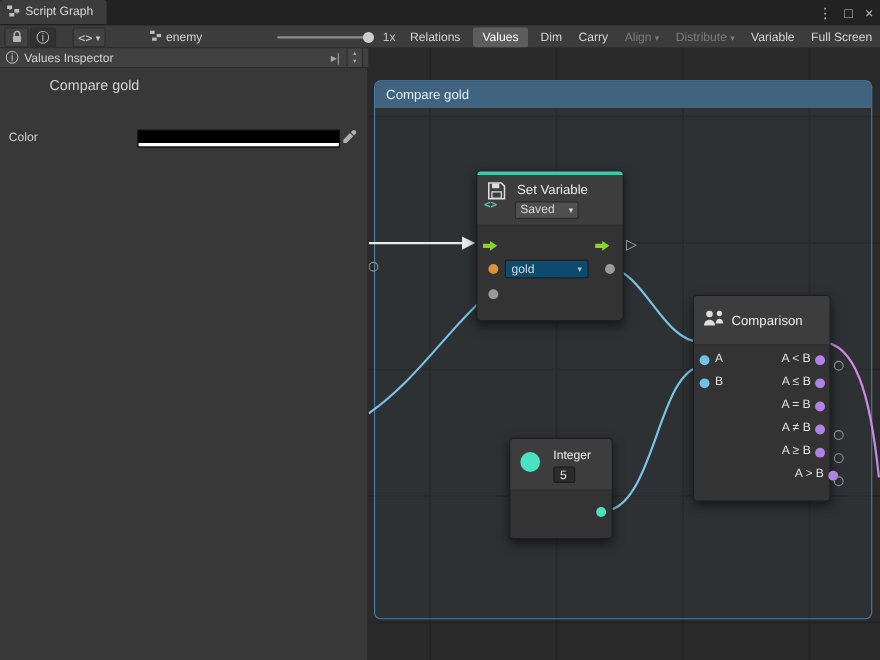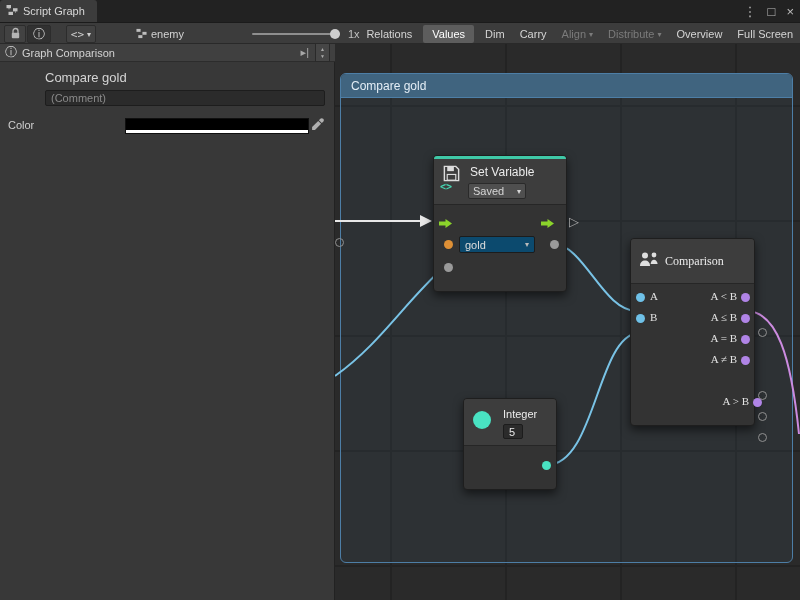--- a/index.html
+++ b/index.html
@@ -156,39 +156,38 @@
       <span class="tb-btn">Dim</span>
       <span class="tb-btn">Carry</span>
       <span class="tb-btn disabled">
         <span>Align</span>
         <span class="caret">▾</span>
       </span>
       <span class="tb-btn disabled">
         <span>Distribute</span>
         <span class="caret">▾</span>
       </span>
-      <span class="tb-btn">Overview</span>
+      <span class="tb-btn">Variable</span>
       <span class="tb-btn">Full Screen</span>
     </div>
   </div>
 
   <div class="inspector">
     <div class="insp-header">
       <span style="font-size:12px;">ⓘ</span>
-      <span>Graph Comparison</span>
+      <span>Values Inspector</span>
       <span class="right">
         <span>▸|</span>
         <span class="spinner">
           <span>▲</span>
           <span>▼</span>
         </span>
       </span>
     </div>
     <div class="insp-title">Compare gold</div>
-    <input class="comment-input" value="" placeholder="(Comment)" style="">
     <div class="color-label">Color</div>
     <div class="color-swatch">
       <div class="color-alpha"></div>
     </div>
     <div class="eyedropper">
       <svg width="14" height="14" viewBox="0 0 14 14">
           <path d="M12.2 1.8c.9.9.9 2.1 0 2.9L10.8 6.1 7.9 3.2l1.4-1.4c.8-.9 2-.9 2.9 0zM7.2 3.9l2.9 2.9-6.1 6.1H1.1v-2.9z" fill="#b0b0b0"></path>
         </svg>
     </div>
   </div>
@@ -242,21 +241,21 @@
         <span class="caret">▾</span>
       </div>
       <span class="port p-gray" style="left:116px;top:84px;"></span>
       <span class="port p-gray" style="left:10px;top:107px;"></span>
     </div>
 
     <span class="triangle-port" style="left:234px;top:170px;">▷</span>
 
     <span class="ocircle" style="left:0px;top:194px;"></span>
 
-    <div class="node" style="left:295px;top:194px;width:125px;height:188px;font-family:Liberation Serif, serif;">
+    <div class="node" style="left:295px;top:224px;width:125px;height:188px;">
       <div class="node-header" style="height:44px;"></div>
       <span style="position:absolute;left:8px;top:12px;z-index:1;">
         <svg width="20" height="17" viewBox="0 0 20 17">
             <g fill="#dedede">
               <circle cx="6" cy="4.5" r="3"></circle>
               <path d="M1 15 c0-3.4 2.2-5.4 5-5.4 s5 2 5 5.4z"></path>
               <circle cx="15" cy="4" r="2.4"></circle>
               <path d="M11.6 13 c.3-2.8 1.7-4.3 3.4-4.3 1.9 0 3.3 1.6 3.6 4.3z"></path>
             </g>
           </svg>
@@ -276,20 +275,24 @@
         <span class="port p-purple" style="right:4px;top:6px;"></span>
       </div>
       <div class="cmp-row" style="top:90px;">
         <span class="cmp-out">A = B</span>
         <span class="port p-purple" style="right:4px;top:6px;"></span>
       </div>
       <div class="cmp-row" style="top:111px;">
         <span class="cmp-out">A ≠ B</span>
         <span class="port p-purple" style="right:4px;top:6px;"></span>
       </div>
+      <div class="cmp-row" style="top:132px;">
+        <span class="cmp-out">A ≥ B</span>
+        <span class="port p-purple" style="right:4px;top:6px;"></span>
+      </div>
       <div class="cmp-row" style="top:153px;margin-left:12px;">
         <span class="cmp-out">A &gt; B</span>
         <span class="port p-purple" style="right:4px;top:6px;"></span>
       </div>
     </div>
 
     <span class="ocircle" style="left:423px;top:284px;"></span>
     <span class="ocircle" style="left:423px;top:347px;"></span>
     <span class="ocircle" style="left:423px;top:368px;"></span>
     <span class="ocircle" style="left:423px;top:389px;"></span>

